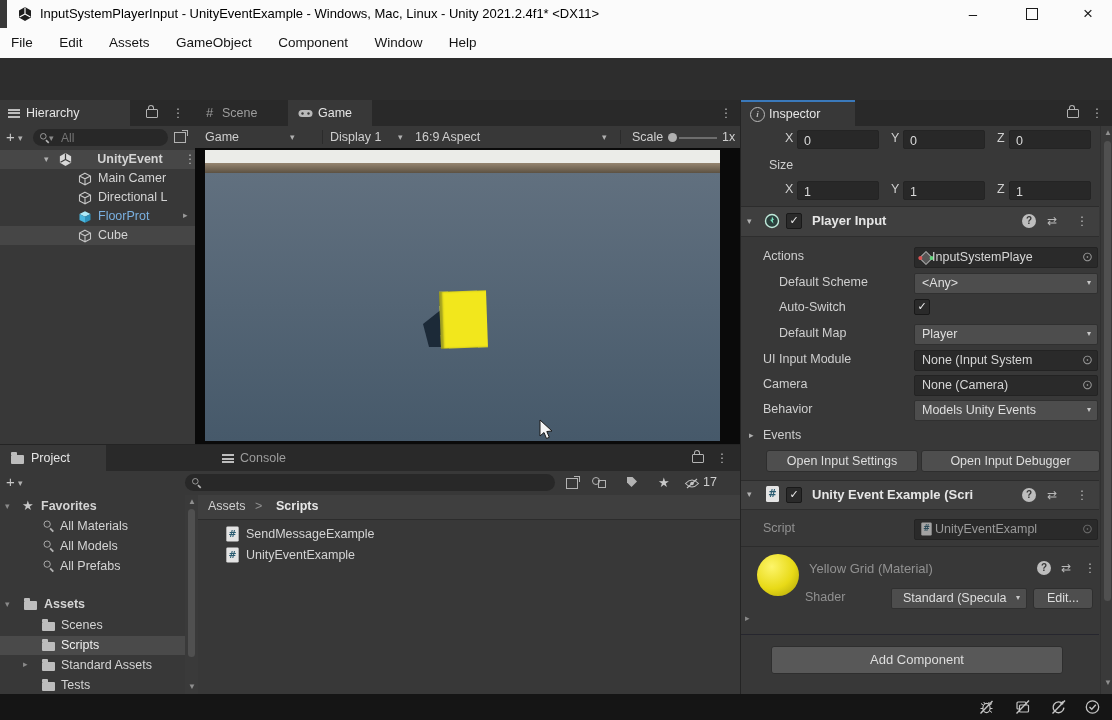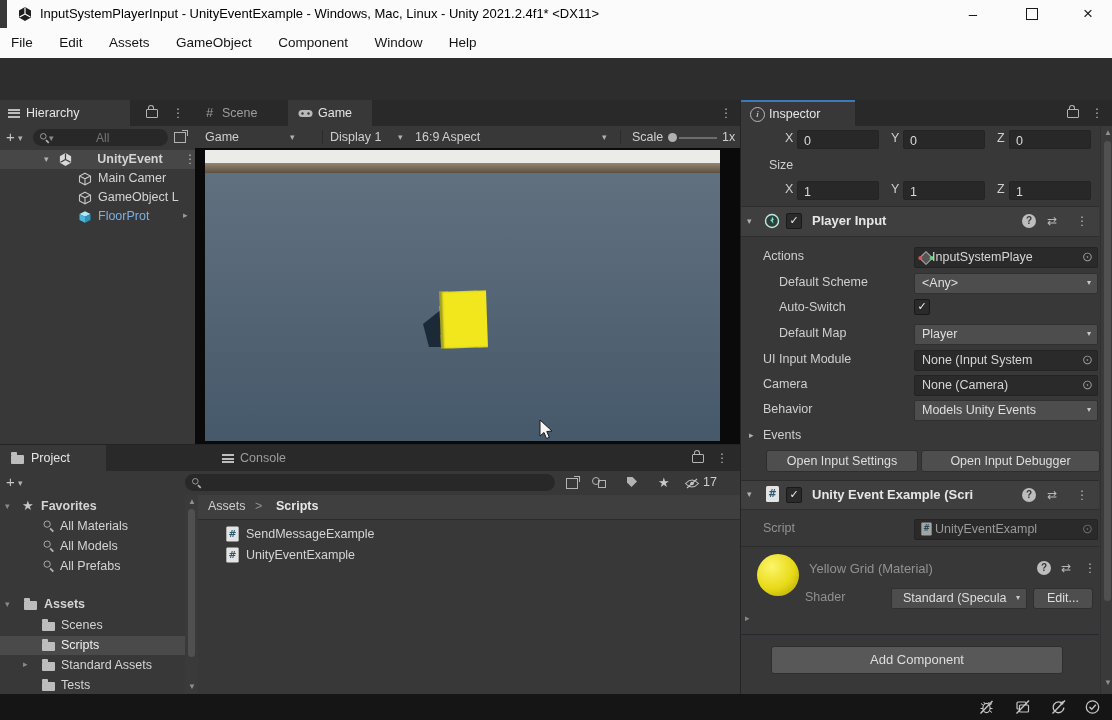--- a/index.html
+++ b/index.html
@@ -35,21 +35,21 @@
         font-size:13px;text-align:center;line-height:24px;}
   .dd{background:#3c3c3c;border-radius:3px;color:#d4d4d4;font-size:12.5px;line-height:22px;height:22px;}
   .dd .arrow{position:absolute;right:7px;top:0;font-size:8px;color:#bdbdbd;line-height:22px;}
   
   .tabbar{background:#292929;height:26px;}
   .tab-active{background:#383838;height:26px;}
   .tab-label{font-size:12.5px;color:#e5e5e5;white-space:nowrap;}
   .tab-label-dim{font-size:12.5px;color:#9d9d9d;white-space:nowrap;}
   .searchpill{background:#282828;border-radius:9px;height:17px;}
   .txt-in{background:transparent;border:none;outline:none;color:#bef264;font-size:12px;
-          font-family:"Liberation Sans",sans-serif;width:100%;margin-left:35px;}
+          font-family:"Liberation Sans",sans-serif;width:100%;}
   .field{background:#282828;border-radius:2px;height:17px;border:1px solid #242424;}
   .field input{background:transparent;border:none;outline:none;color:#dadada;font-size:12.5px;
                font-family:"Liberation Sans",sans-serif;width:90%;padding:0 0 0 6px;height:15px;}
   .drop{background:#4d4d4d;border-radius:2px;height:19px;border:1px solid #303030;
         font-size:12.5px;color:#dedede;line-height:18px;}
   .drop .arrow{position:absolute;right:6px;top:0;font-size:8px;color:#c8c8c8;line-height:18px;}
   .objf{background:#2a2a2a;border-radius:2px;height:19px;border:1px solid #232323;
         font-size:12.5px;color:#d6d6d6;line-height:18px;}
   .ubtn{background:#4e4e4e;border:1px solid #2e2e2e;border-radius:3px;color:#dedede;
         font-size:12.5px;text-align:center;}
@@ -183,30 +183,36 @@
     <div class="abs" style="left:0;top:69px;width:195px;height:19px;">
       <svg class="abs" style="left:78px;top:3px;" width="14" height="14" viewBox="0 0 14 14">
           <path d="M7 1.2 L12.5 4 V10 L7 12.8 L1.5 10 V4 Z M1.5 4 L7 6.8 L12.5 4 M7 6.8 V12.8" fill="none" stroke="#c6c6c6" stroke-width="1.1"></path>
         </svg>
       <span class="abs hrow-label" style="left:98px;top:2px;width:92px;">Main Camer</span>
     </div>
     <div class="abs" style="left:0;top:88px;width:195px;height:19px;">
       <svg class="abs" style="left:78px;top:3px;" width="14" height="14" viewBox="0 0 14 14">
           <path d="M7 1.2 L12.5 4 V10 L7 12.8 L1.5 10 V4 Z M1.5 4 L7 6.8 L12.5 4 M7 6.8 V12.8" fill="none" stroke="#c6c6c6" stroke-width="1.1"></path>
         </svg>
-      <span class="abs hrow-label" style="left:98px;top:2px;width:92px;">GameObject L</span>
+      <span class="abs hrow-label" style="left:98px;top:2px;width:92px;">Directional L</span>
     </div>
     <div class="abs" style="left:0;top:107px;width:195px;height:19px;">
       <svg class="abs" style="left:78px;top:3px;" width="14" height="14" viewBox="0 0 14 14">
           <polygon points="7,1.2 12.5,4 7,6.8 1.5,4" fill="#aee9f8"></polygon>
           <polygon points="1.5,4 7,6.8 7,12.8 1.5,10" fill="#49b6de"></polygon>
           <polygon points="12.5,4 7,6.8 7,12.8 12.5,10" fill="#2e93bd"></polygon>
         </svg>
       <span class="abs hrow-label" style="left:98px;top:2px;width:82px;color:#7ab0e0;">FloorProt</span>
       <span class="abs fold" style="left:183px;top:4px;color:#9a9a9a;">▸</span>
+    </div>
+    <div class="abs" style="left:0;top:126px;width:195px;height:19px;background:#464646;">
+      <svg class="abs" style="left:78px;top:3px;" width="14" height="14" viewBox="0 0 14 14">
+          <path d="M7 1.2 L12.5 4 V10 L7 12.8 L1.5 10 V4 Z M1.5 4 L7 6.8 L12.5 4 M7 6.8 V12.8" fill="none" stroke="#c6c6c6" stroke-width="1.1"></path>
+        </svg>
+      <span class="abs hrow-label" style="left:98px;top:2px;width:92px;">Cube</span>
     </div>
   </div>
 
   <div class="abs" style="left:195px;top:100px;width:545px;height:344px;background:#383838;">
     <div class="abs tabbar" style="left:0;top:0;width:545px;">
       <div class="abs" style="left:1px;top:0;width:92px;height:26px;">
         <span class="abs" style="left:10px;top:5px;color:#9d9d9d;font-size:13px;">#</span>
         <span class="abs tab-label-dim" style="left:26px;top:6px;">Scene</span>
       </div>
       <div class="abs tab-active" style="left:93px;top:0;width:84px;">

